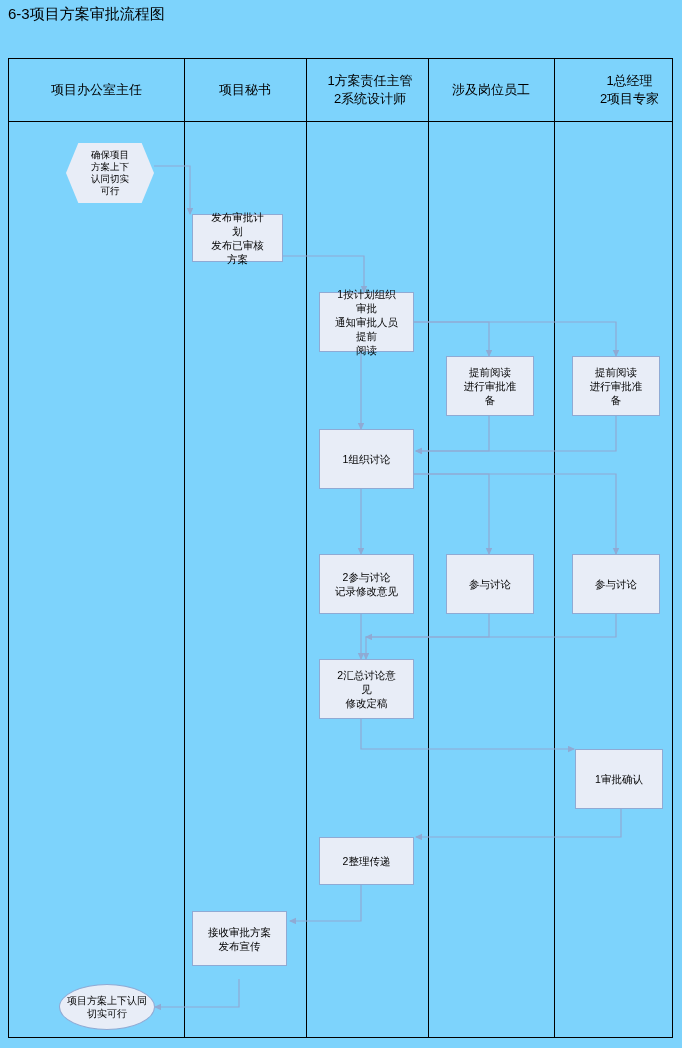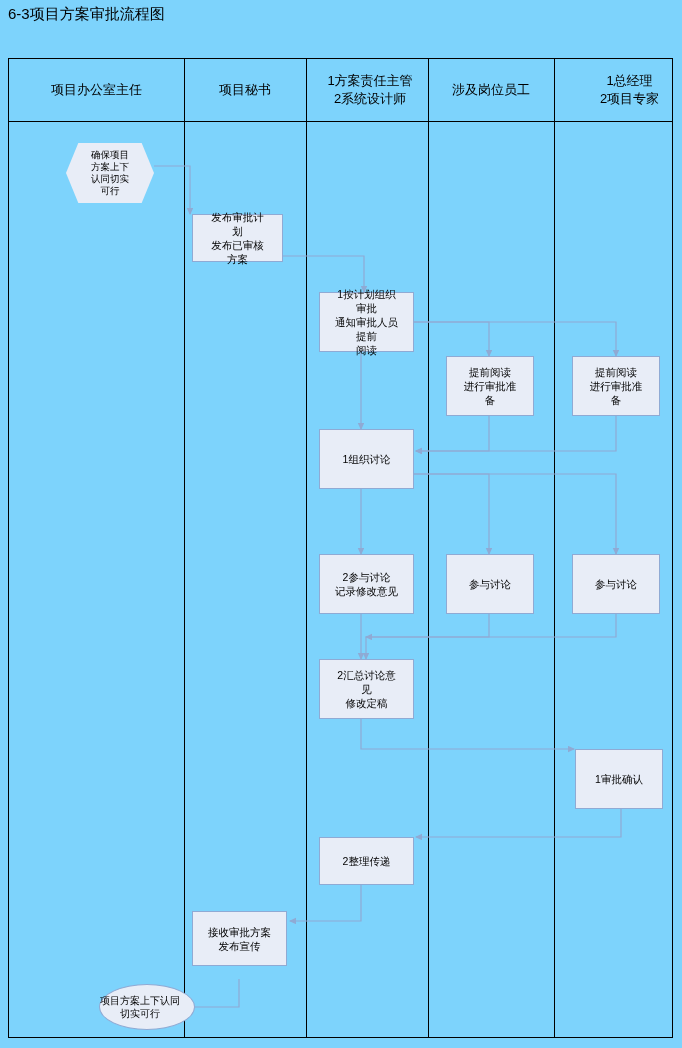--- a/index.html
+++ b/index.html
@@ -115,24 +115,24 @@
     border: 0;
   }
   .ellipse {
     position: absolute;
     background: #e8edf7;
     border: 1px solid #8faad4;
     border-radius: 50%;
     box-sizing: border-box;
     display: flex;
     align-items: center;
+    justify-content: center;
     text-align: center;
     font-size: 10px;
     line-height: 13px;
-    margin-left: 40px;
   }
   svg.connectors {
     position: absolute;
     left: 0;
     top: 0;
     width: 665px;
     height: 980px;
     pointer-events: none;
   }
 </style>

